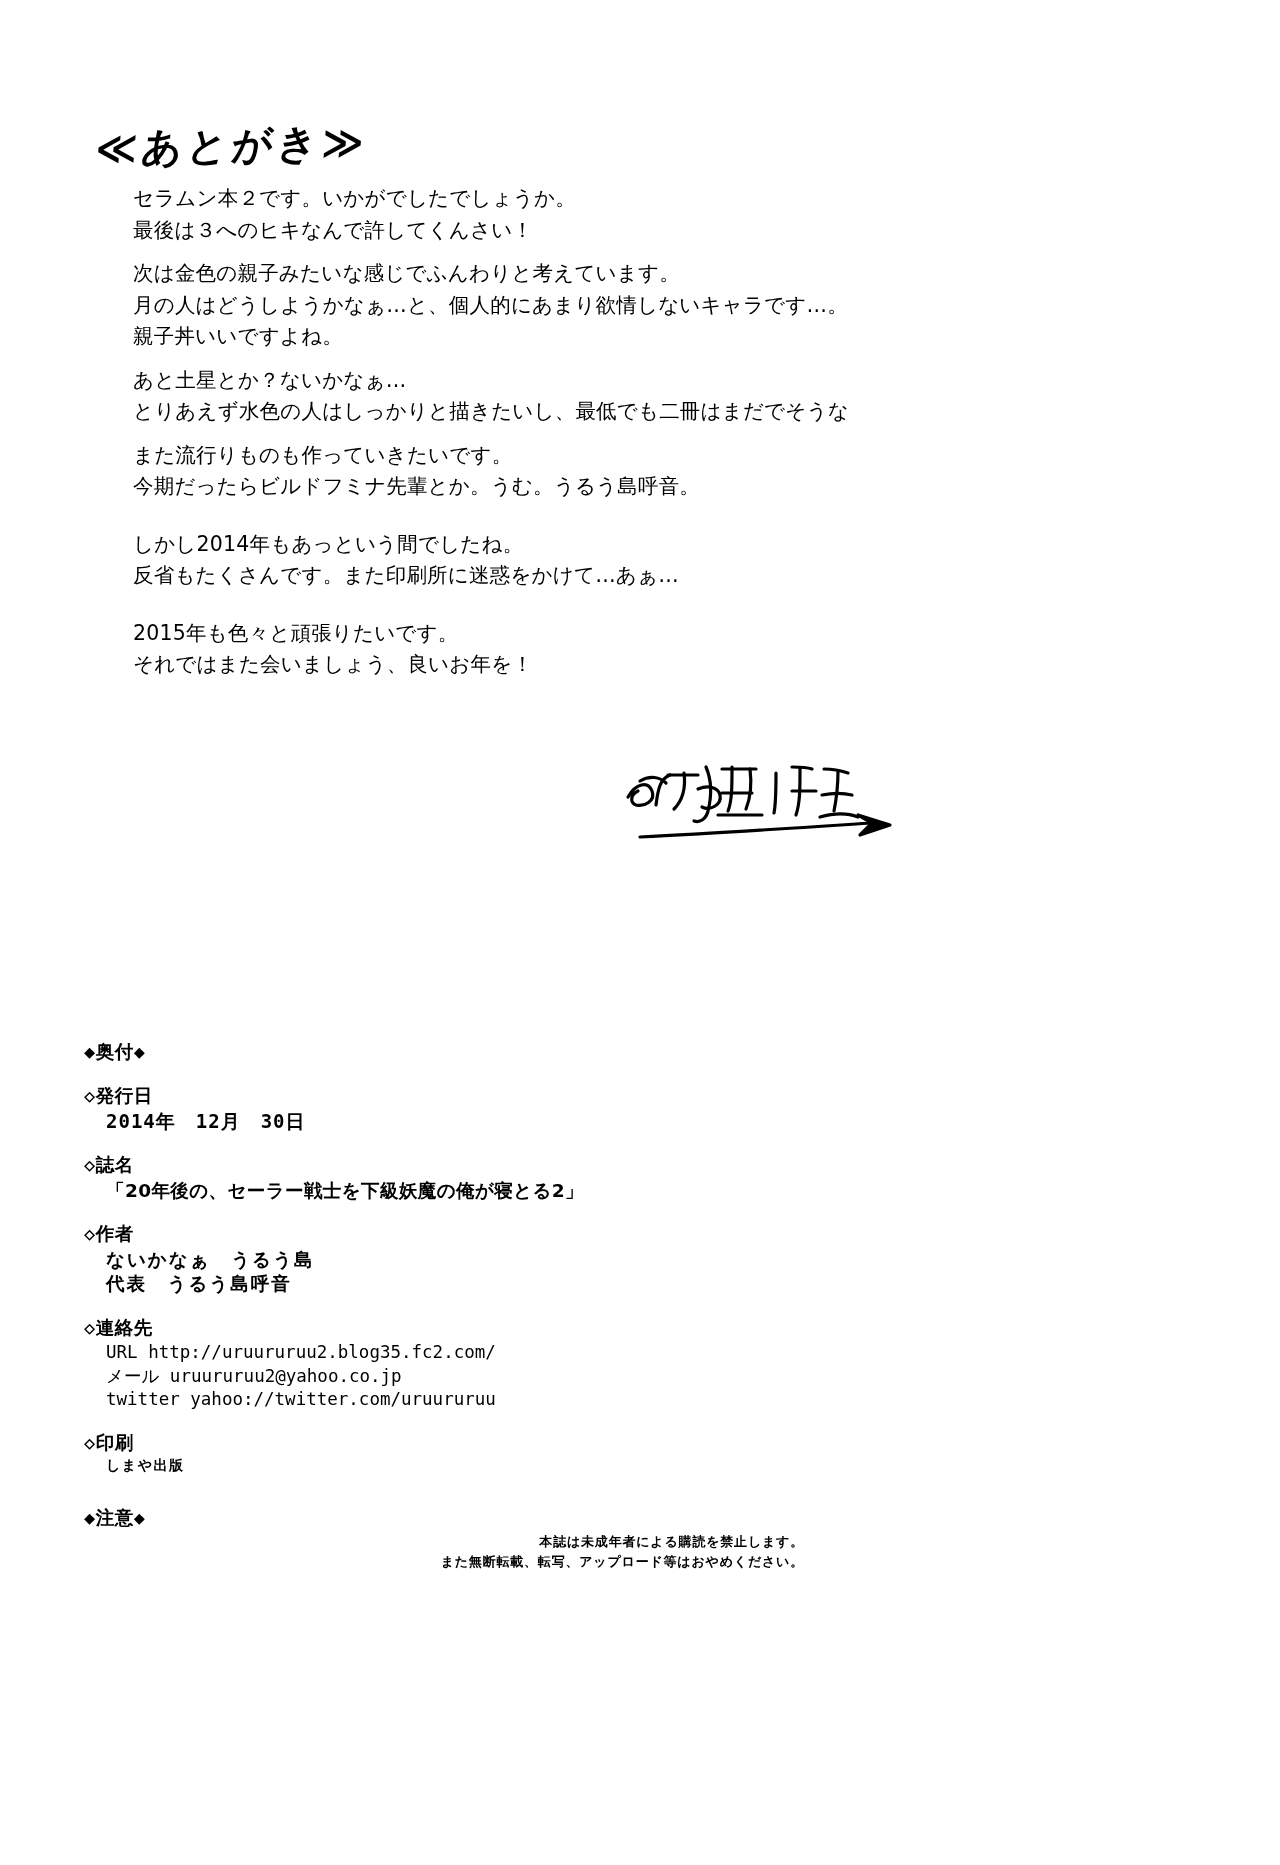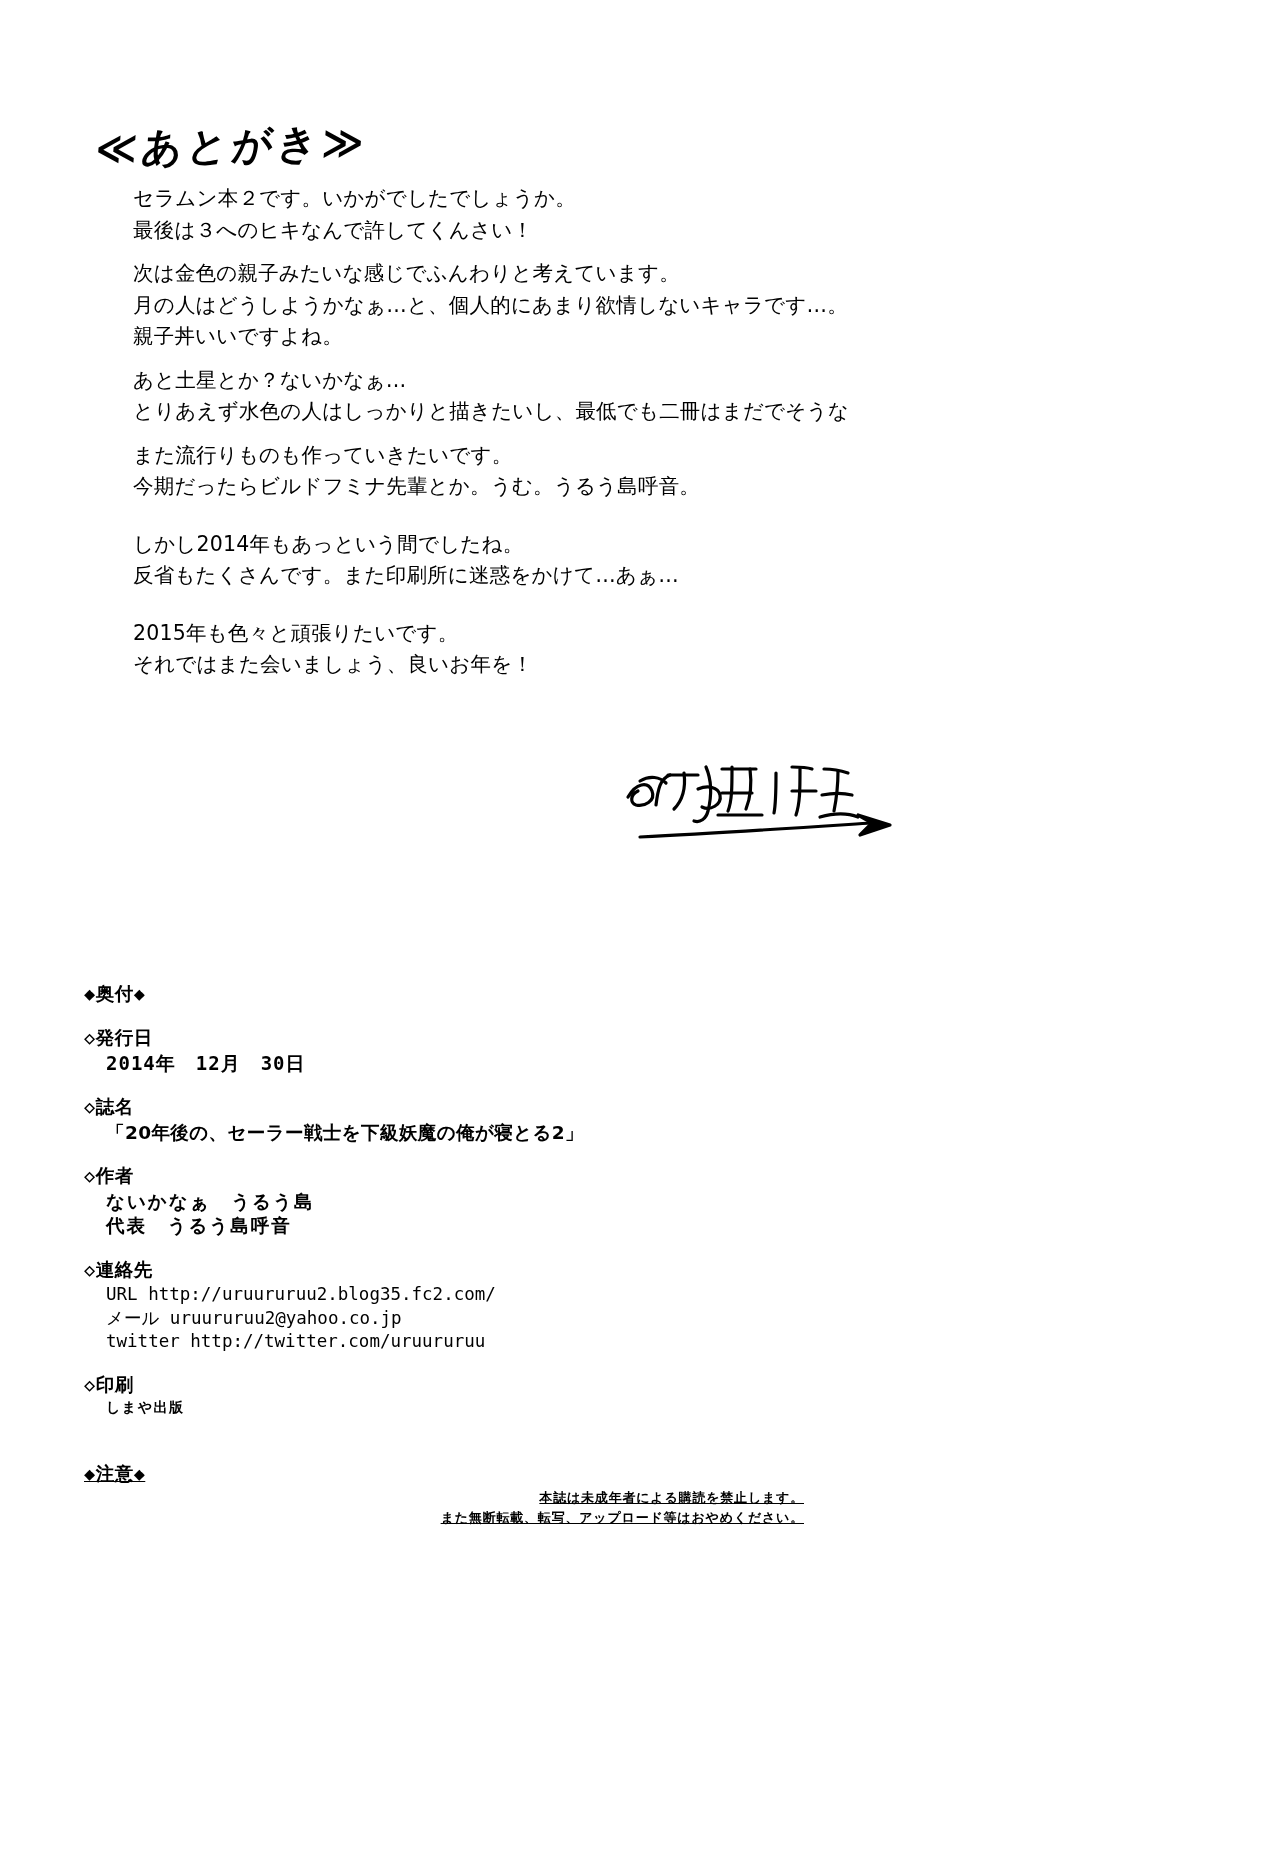--- a/index.html
+++ b/index.html
@@ -65,21 +65,21 @@
     left: 610px;
     top: 745px;
     width: 320px;
     height: 120px;
   }
 
   
   .colophon {
     position: absolute;
     left: 84px;
-    top: 985px;
+    top: 1043px;
     width: 720px;
     font-family: "DejaVu Sans Mono", "Liberation Mono", monospace;
     font-size: 18px;
     line-height: 1.0;
   }
   .colophon .sec-title {
     font-weight: bold;
     font-size: 18.5px;
     margin-bottom: 7px;
     letter-spacing: 0.5px;
@@ -97,22 +97,21 @@
     display: block;
     margin-bottom: 6px;
     white-space: nowrap;
   }
   .colophon .mono-url {
     font-family: "DejaVu Sans Mono", "Liberation Mono", monospace;
     letter-spacing: 0px;
     font-size: 17.5px;
   }
   .colophon .notice {
-    margin-top: 50px;
-    text-decoration: underline;
+    margin-top: 36px;
   }
   .colophon .notice .sec-body .row {
     font-family: "DejaVu Sans", "Liberation Sans", sans-serif;
     font-weight: bold;
     letter-spacing: 0.8px;
     font-size: 13px;
     margin-bottom: 7px;
     text-align: right;
   }
   .colophon .works-title {
@@ -225,21 +224,21 @@
           <div class="sec-body">
             <span class="row author-row">ないかなぁ　うるう島</span>
             <span class="row author-row">代表　うるう島呼音</span>
           </div>
         </div>
         <div class="sec">
           <div class="sec-title">◇連絡先</div>
           <div class="sec-body">
             <span class="row mono-url">URL   http://uruururuu2.blog35.fc2.com/</span>
             <span class="row mono-url">メール  uruururuu2@yahoo.co.jp</span>
-            <span class="row mono-url">twitter  http://twitter.com/uruururuu</span>
+            <span class="row mono-url">twitter  yahoo://twitter.com/uruururuu</span>
           </div>
         </div>
         <div class="sec">
           <div class="sec-title">◇印刷</div>
           <div class="sec-body">
             <span class="row print-row">しまや出版</span>
           </div>
         </div>
       </div>
     <div class="sec notice">

